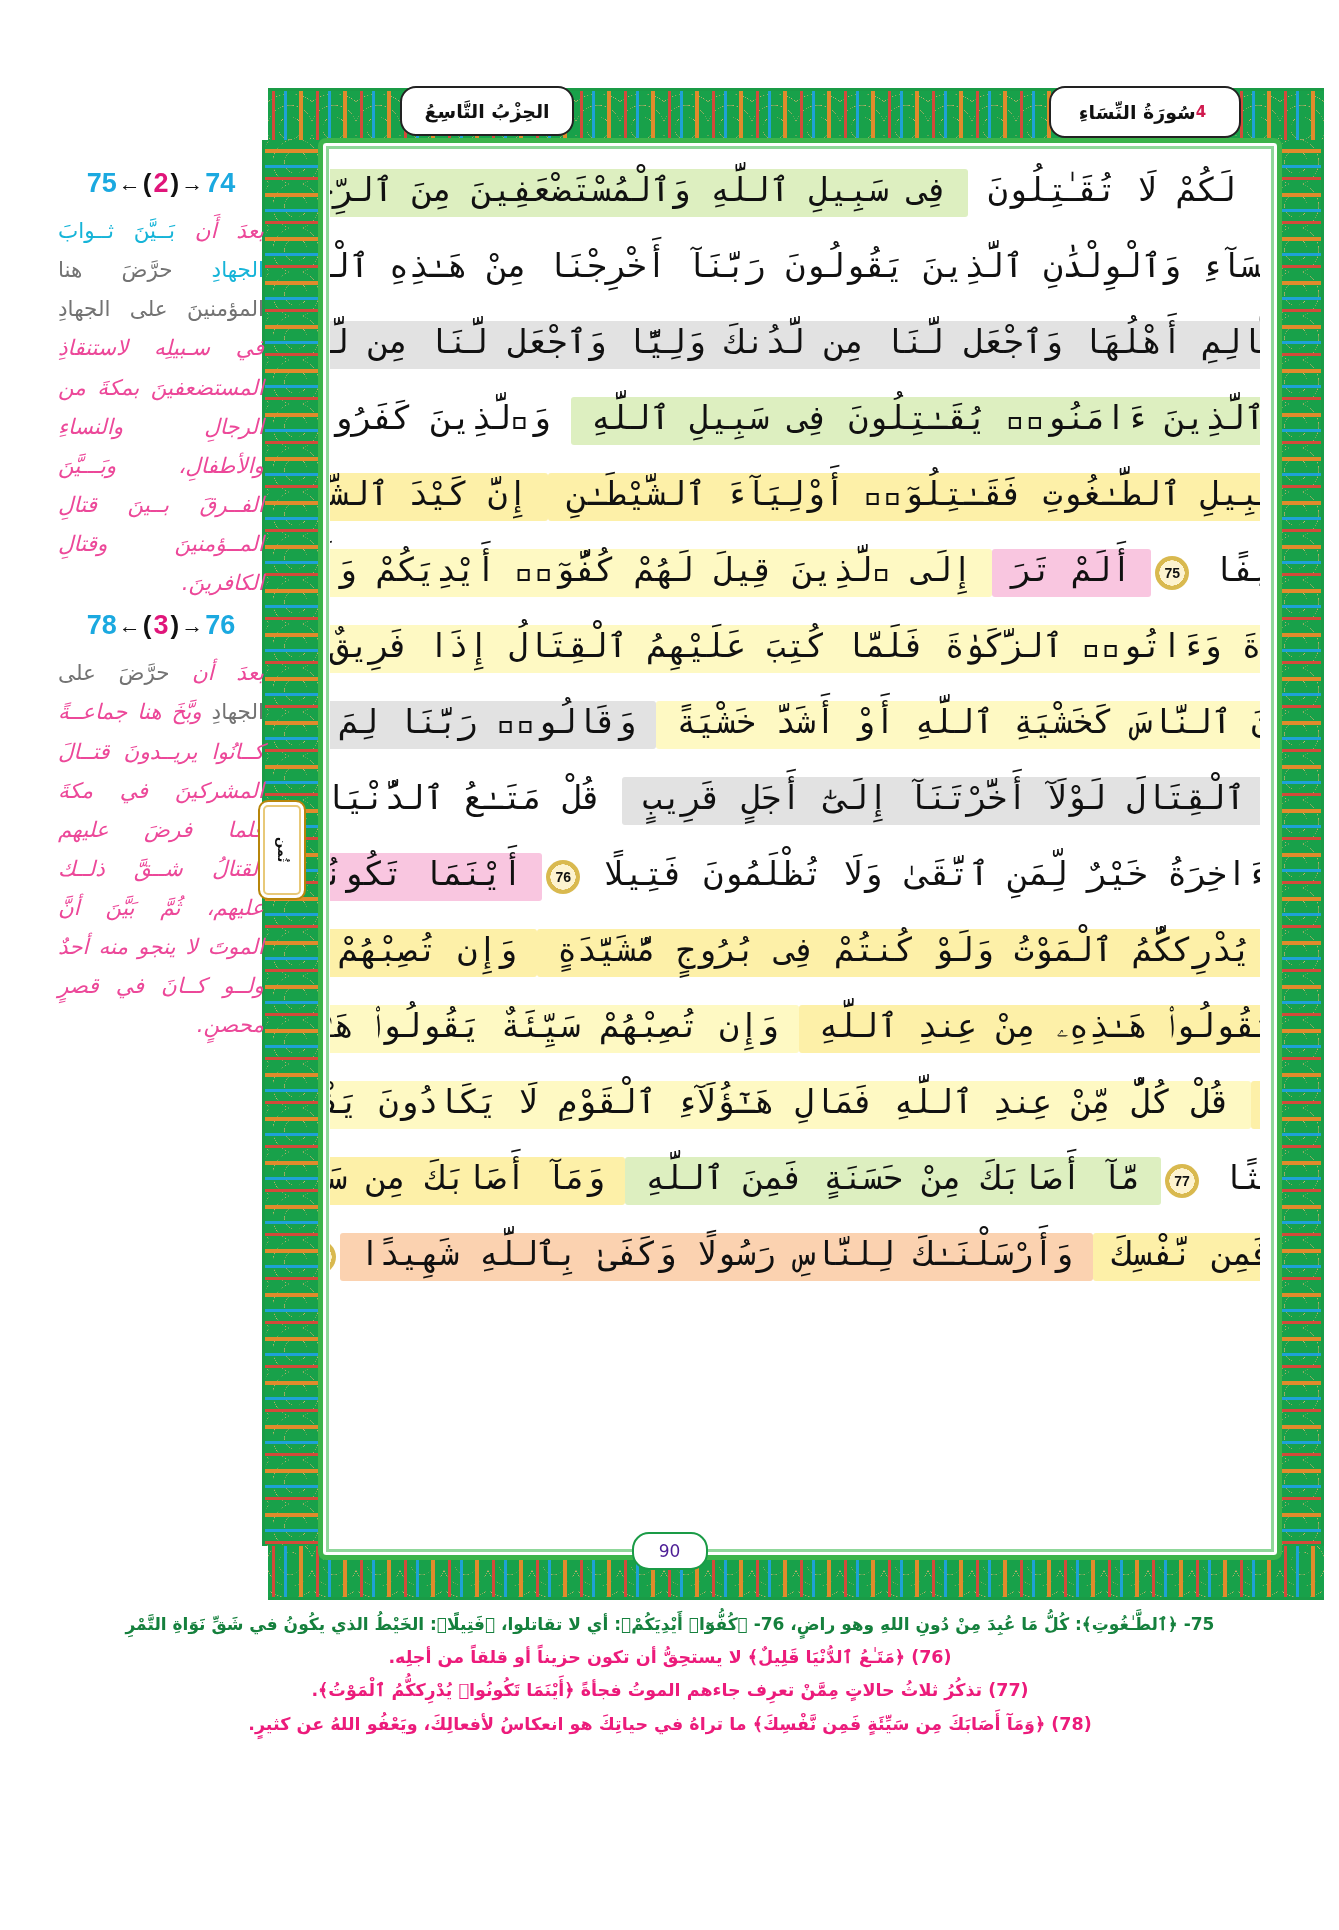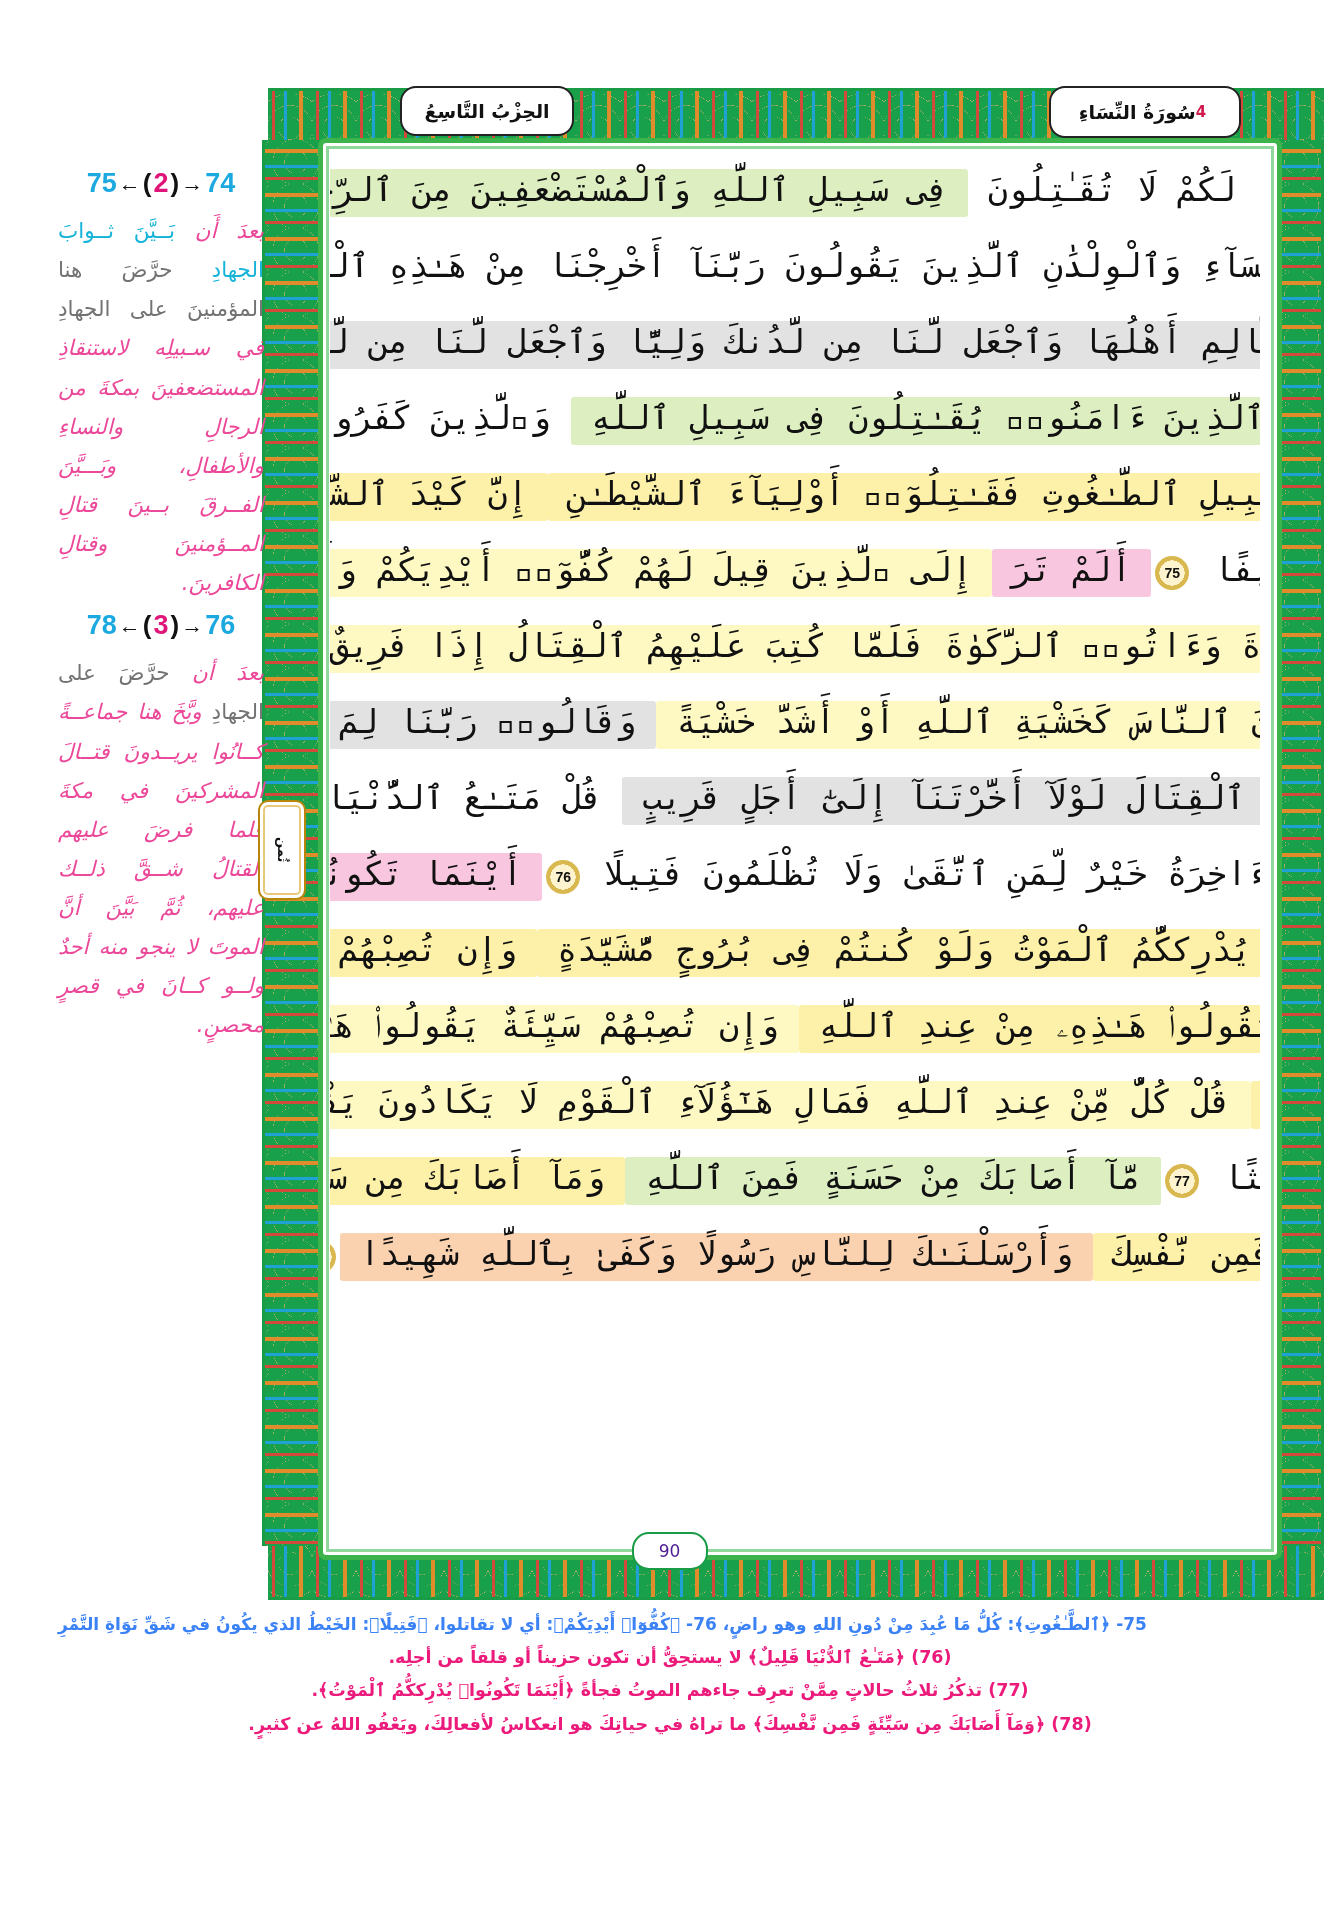--- a/index.html
+++ b/index.html
@@ -153,22 +153,22 @@
   .t-pink{color:#737373;}
   .t-black{color:#ec4899;font-style:italic;}
 
   
   #footnotes{
     position:absolute;left:58px;top:1610px;width:1224px;
     direction:rtl;
   }
   .fn-cyan{
     font-family:"DejaVu Sans","Liberation Serif",serif;
-    color:#3b82f6;font-size:17px;font-weight:700;line-height:1.75;
-    text-align:left;margin:0 0 2px 0;
+    color:#15803d;font-size:17px;font-weight:700;line-height:1.75;
+    text-align:center;margin:0 0 2px 0;
   }
   .fn-pink{
     font-family:"DejaVu Sans","Liberation Serif",serif;
     color:#ec1b7b;font-size:17.5px;font-weight:700;line-height:1.8;
     text-align:center;margin:0 0 2px 0;
   }
 </style>
 </head>
 <body>
 

